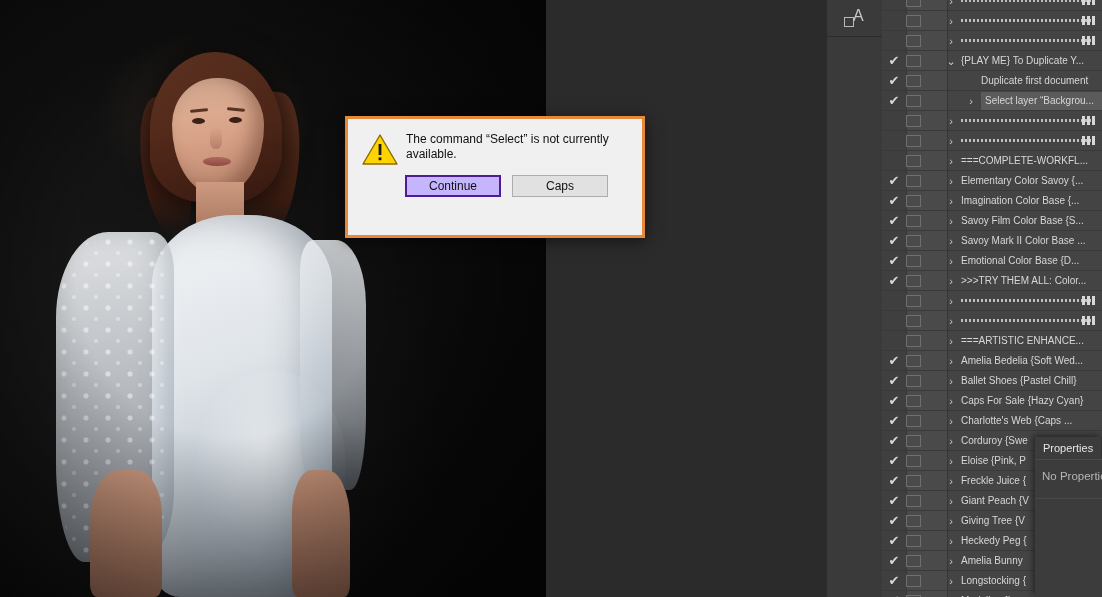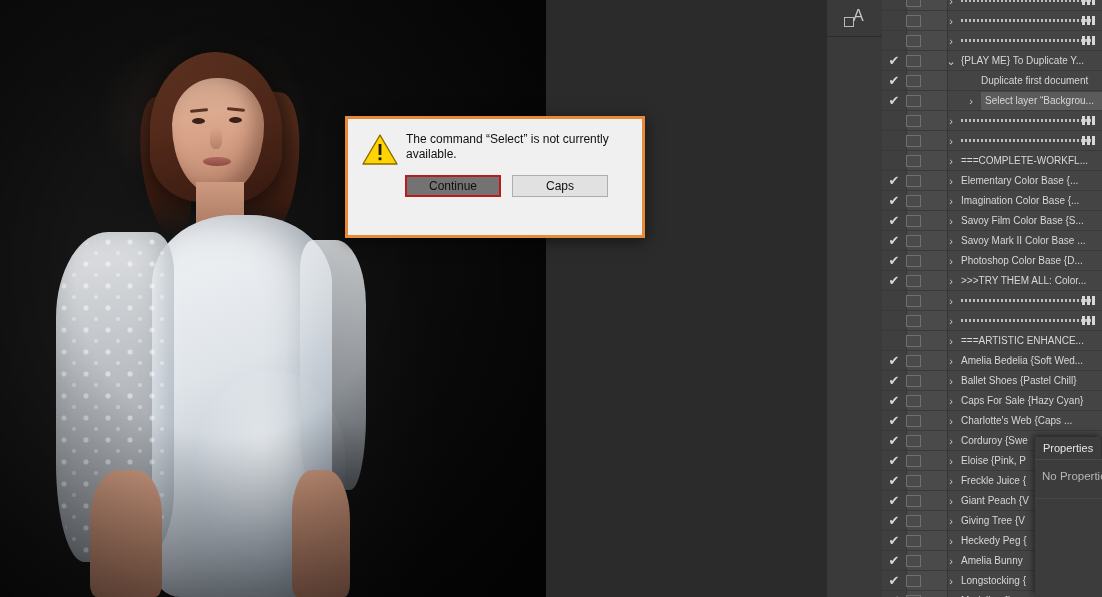--- a/index.html
+++ b/index.html
@@ -257,21 +257,21 @@
   }
   .dlg-btn{
     width:96px;height:22px;
     background:#e1e1e1;border:1px solid #adadad;
     color:#101010;font-size:12px;
     display:flex;align-items:center;justify-content:center;
     font-family:"Liberation Sans", sans-serif;
     box-sizing:border-box;cursor:default;
   }
   .dlg-btn.default{
-    border:2px solid #b91c1c;background:#737373;
+    border:2px solid #4c1d95;background:#c4b5fd;
   }
 </style>
 </head>
 <body>
 
 <div id="canvas-area">
   <div id="photo">
     <div class="hair-left"></div>
     <div class="hair-right"></div>
     <div class="hair"></div>
@@ -370,21 +370,21 @@
       <div class="row lvl0">
         <span class="chk"></span>
         <span class="tbox"></span>
         <span class="arrow">›</span>
         <span class="label">===COMPLETE-WORKFL...</span>
       </div>
       <div class="row lvl0">
         <span class="chk">✔</span>
         <span class="tbox"></span>
         <span class="arrow">›</span>
-        <span class="label">Elementary Color Base  {...</span>
+        <span class="label">Elementary Color Savoy  {...</span>
       </div>
       <div class="row lvl0">
         <span class="chk">✔</span>
         <span class="tbox"></span>
         <span class="arrow">›</span>
         <span class="label">Imagination Color Base   {...</span>
       </div>
       <div class="row lvl0">
         <span class="chk">✔</span>
         <span class="tbox"></span>
@@ -394,21 +394,21 @@
       <div class="row lvl0">
         <span class="chk">✔</span>
         <span class="tbox"></span>
         <span class="arrow">›</span>
         <span class="label">Savoy Mark II Color Base  ...</span>
       </div>
       <div class="row lvl0">
         <span class="chk">✔</span>
         <span class="tbox"></span>
         <span class="arrow">›</span>
-        <span class="label">Photoshop Color Base   {D...</span>
+        <span class="label">Emotional Color Base   {D...</span>
       </div>
       <div class="row lvl0">
         <span class="chk">✔</span>
         <span class="tbox"></span>
         <span class="arrow">›</span>
         <span class="label">&gt;&gt;&gt;TRY THEM ALL: Color...</span>
       </div>
       <div class="row lvl0">
         <span class="chk"></span>
         <span class="tbox"></span>

